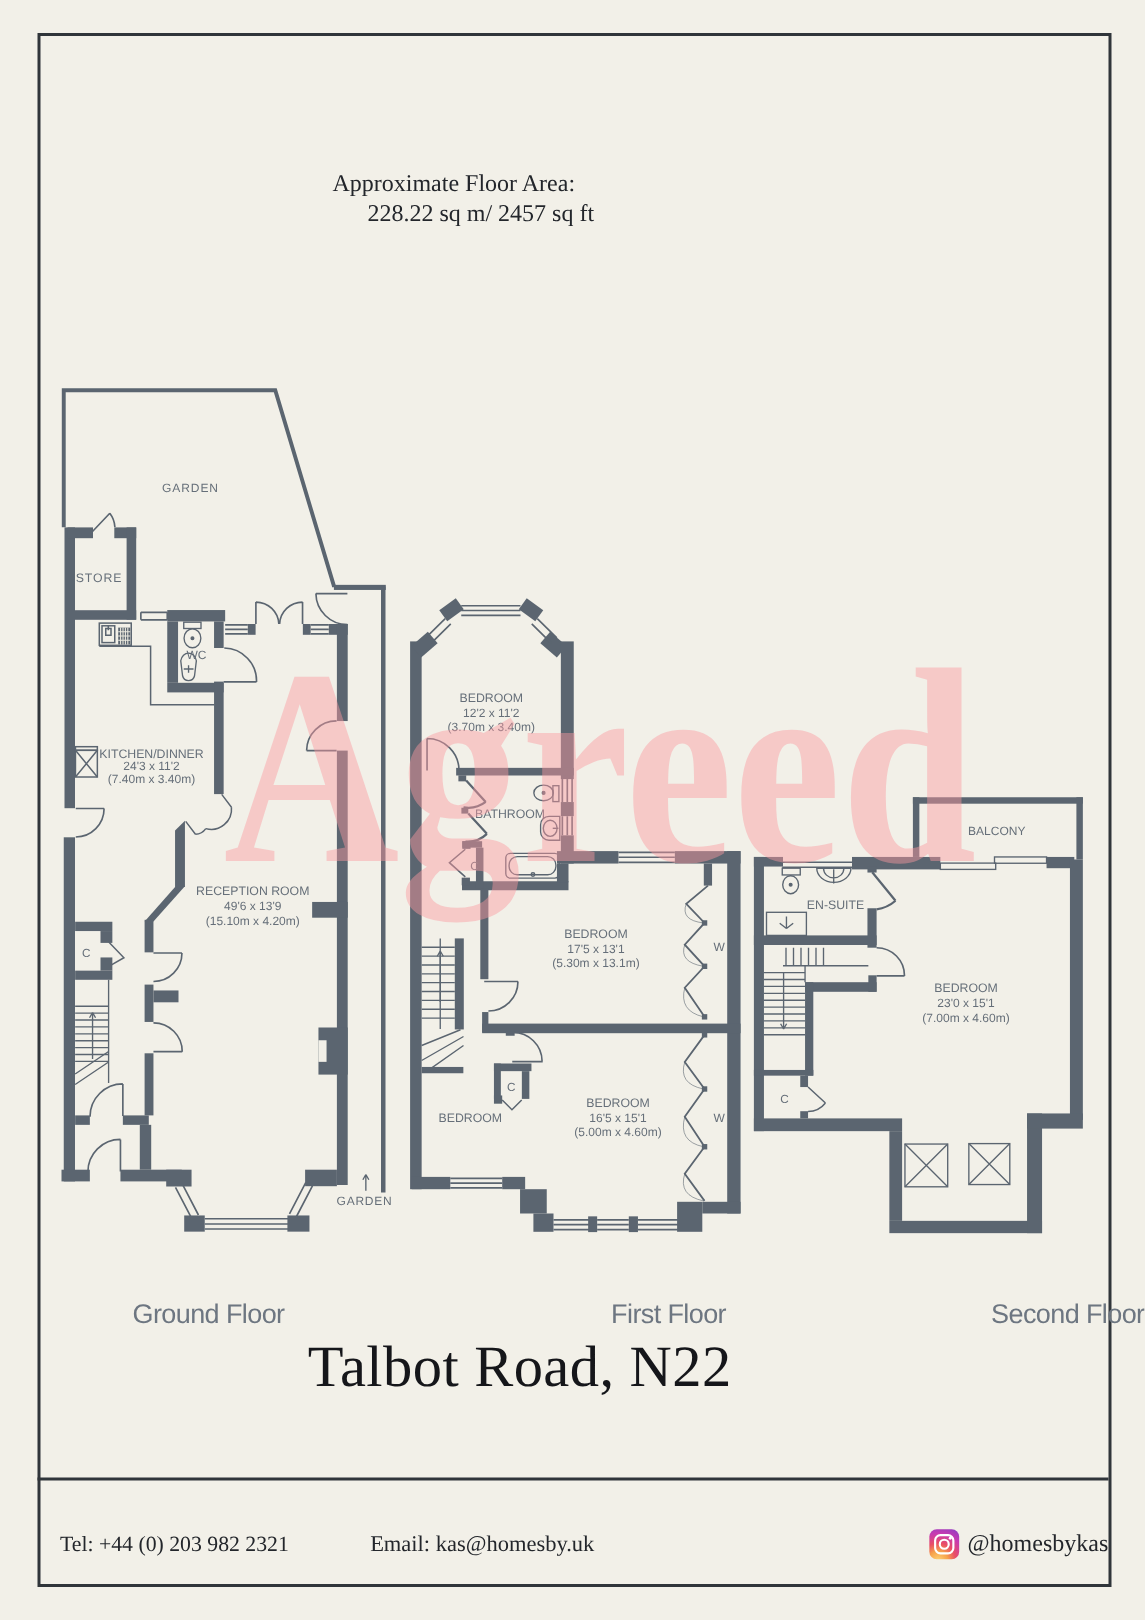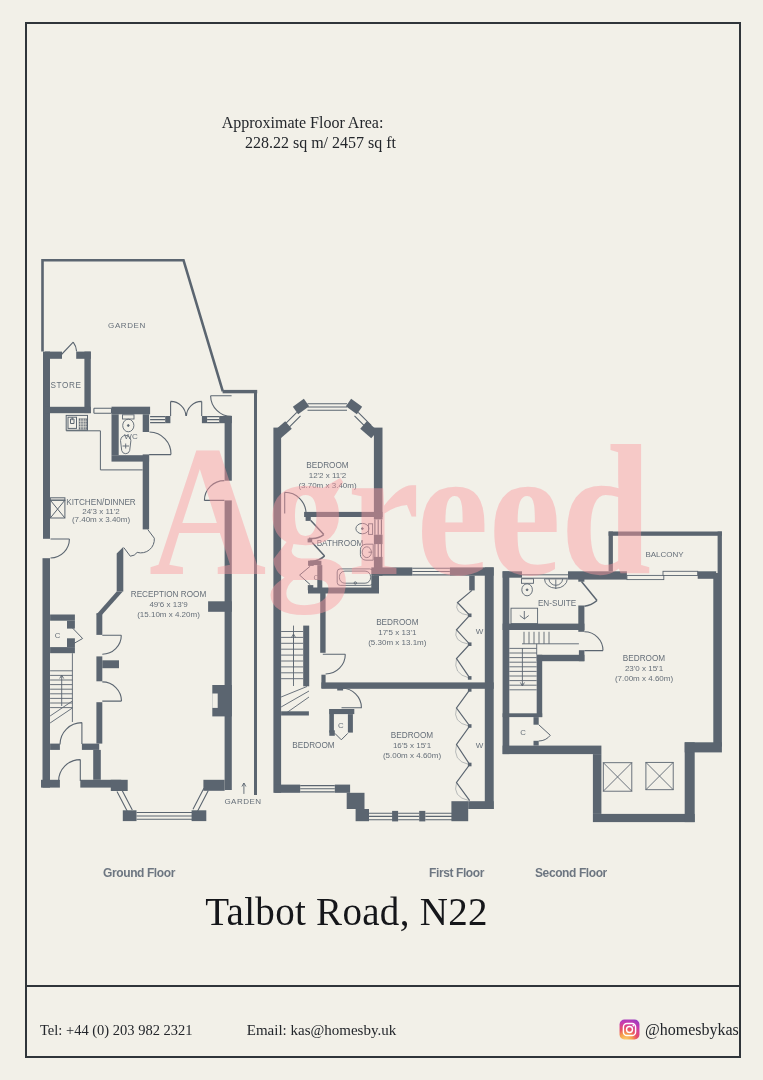--- a/index.html
+++ b/index.html
@@ -1,19 +1,19 @@
 <!DOCTYPE html>
 <html><head>
 <meta charset="utf-8">
 <style>
   html,body{margin:0;padding:0;}
   body{width:763px;height:1080px;position:relative;background:#f2f0e8;font-family:"Liberation Sans",sans-serif;overflow:hidden;}
   .abs{position:absolute;}
   .sertext{font-family:"Liberation Serif",serif;color:#23262b;}
-  .floortitle{font-family:"Liberation Sans",sans-serif;font-weight:bold;font-size:12px;letter-spacing:-0.4px;color:#6d7681;}
+  .floortitle{font-family:"Liberation Sans",sans-serif;font-weight:normal;font-size:18px;letter-spacing:-0.4px;color:#6d7681;}
 </style>
 </head>
 <body>
 
 <div class="abs" style="left:25px;top:22px;width:712px;height:1032px;border:2px solid #30353a;"></div>
 
 <div class="abs sertext" style="left:0;top:114px;width:605px;text-align:center;font-size:16px;">Approximate Floor Area:</div>
 <div class="abs sertext" style="left:0;top:134px;width:641px;text-align:center;font-size:16px;">228.22 sq m/ 2457 sq ft</div>
 
 <svg class="abs" style="left:0;top:0;" width="763" height="1080" viewBox="0 0 763 1080">
@@ -460,21 +460,21 @@
 </g>
 
 </svg>
 
 <svg class="abs" style="left:0;top:0;" width="763" height="1080" viewBox="0 0 763 1080">
     <text x="400" y="574" text-anchor="middle" font-family="Liberation Serif,serif" font-weight="bold" font-size="186" fill="rgba(251,153,159,0.45)" textLength="502" lengthAdjust="spacingAndGlyphs">Agreed</text>
   </svg>
 
 <div class="abs floortitle" style="left:39px;top:866px;width:200px;text-align:center;">Ground Floor</div>
 <div class="abs floortitle" style="left:284px;top:866px;width:200px;text-align:right;">First Floor</div>
-<div class="abs floortitle" style="left:535px;top:866px;width:200px;text-align:left;">Second Floor</div>
+<div class="abs floortitle" style="left:563px;top:866px;width:200px;text-align:right;">Second Floor</div>
 
 <div class="abs sertext" style="left:0;top:889px;width:693px;text-align:center;font-size:39px;letter-spacing:0.3px;color:#15161a;">Talbot Road, N22</div>
 
 <div class="abs" style="left:25px;top:985px;width:714px;height:1.6px;background:#30353a;"></div>
 
 <div class="abs sertext" style="left:40px;top:1022px;font-size:14.5px;">Tel: +44 (0) 203 982 2321</div>
 
 <div class="abs sertext" style="left:0;top:1022px;width:643px;text-align:center;font-size:15px;">Email: kas@homesby.uk</div>
 
 <svg class="abs" style="left:619px;top:1019px;" width="21" height="21" viewBox="0 0 19 19">

